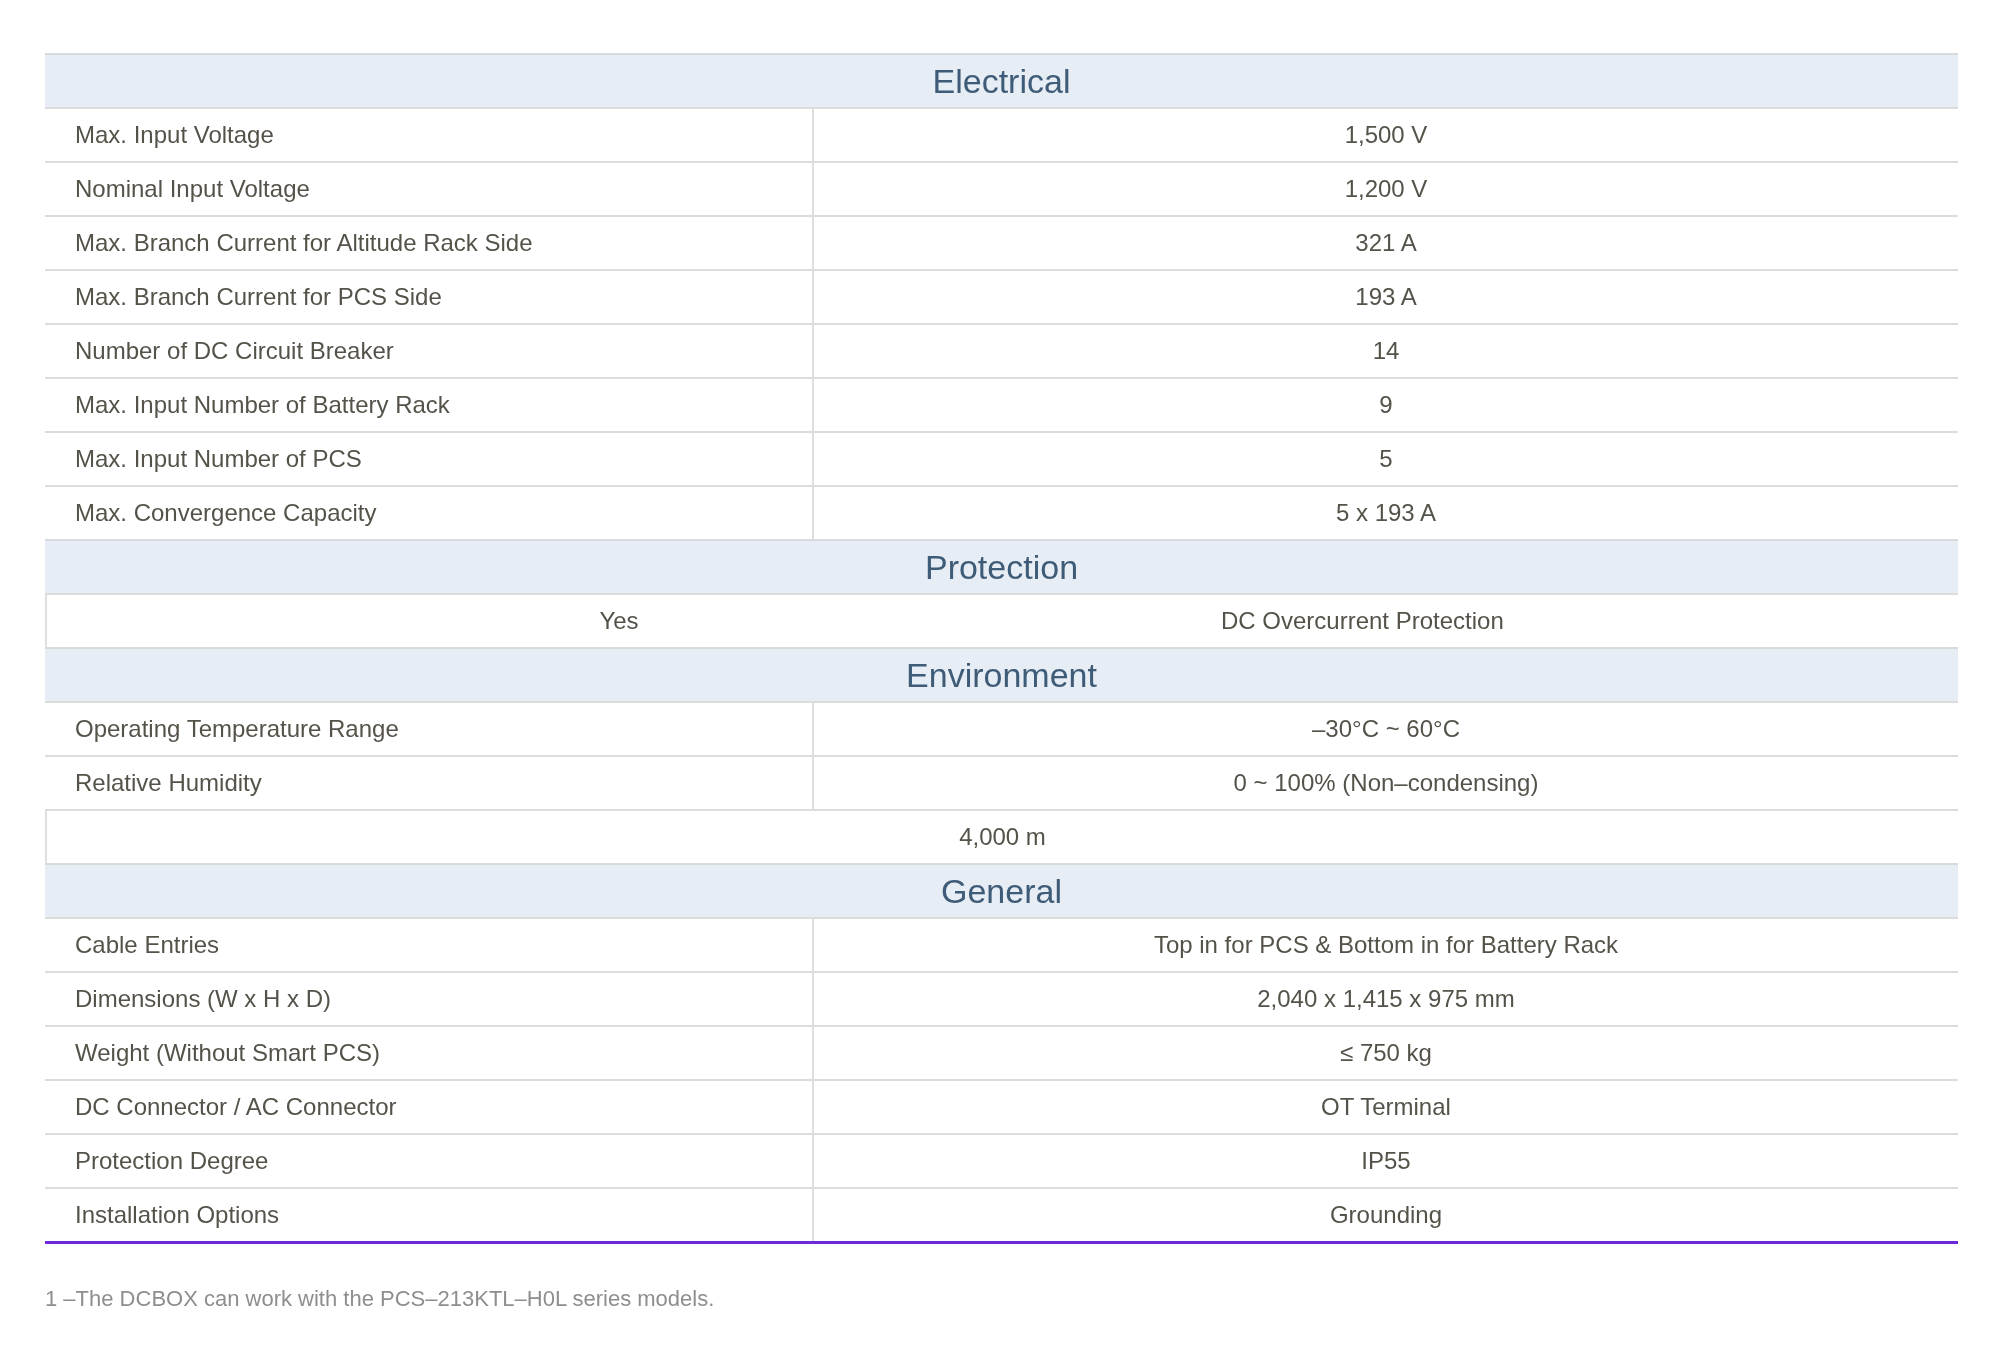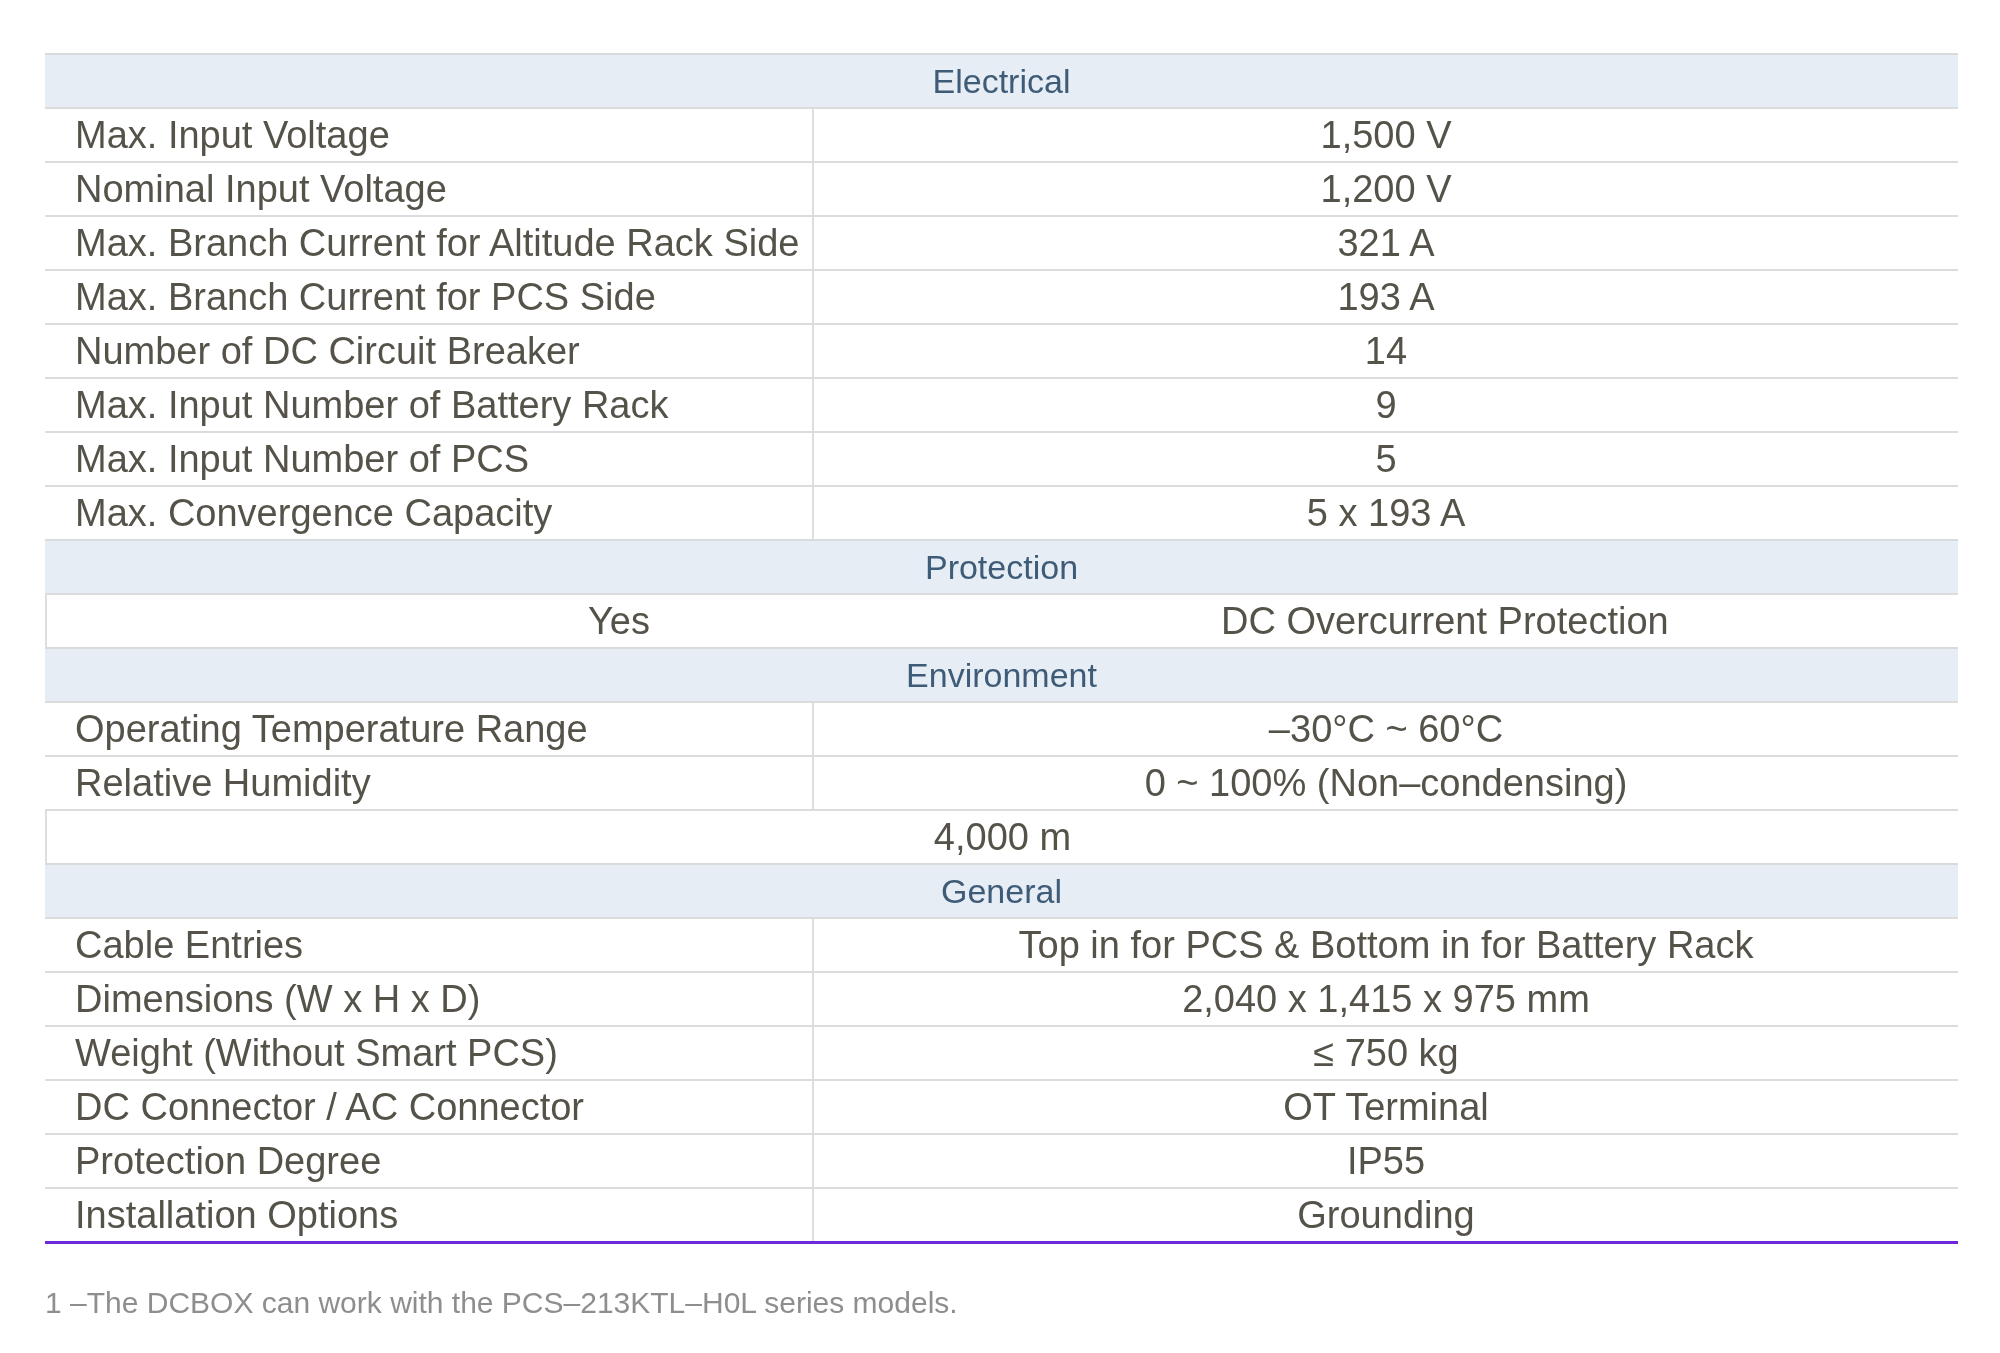--- a/index.html
+++ b/index.html
@@ -27,40 +27,40 @@
     text-align: center;
   }
   .row {
     display: flex;
     height: 54px;
     border-top: 2px solid #dcdcdc;
     background: #ffffff;
   }
   .cell {
     line-height: 52px;
-    font-size: 38px;
+    font-size: 24px;
     color: #555349;
     white-space: nowrap;
     overflow: hidden;
   }
   .cell.label {
     flex: 0 0 767px;
     padding-left: 30px;
     text-align: left;
   }
   .cell.value {
     flex: 1 1 auto;
     border-left: 2px solid #dedede;
     text-align: center;
   }
   .footnote {
     position: absolute;
     left: 45px;
     top: 1286px;
-    font-size: 30px;
+    font-size: 22px;
     color: #8e8e8e;
   }
 </style>
 </head>
 <body>
 
 <div class="spec-table">
 
   <div class="section-header">Electrical</div>
 

